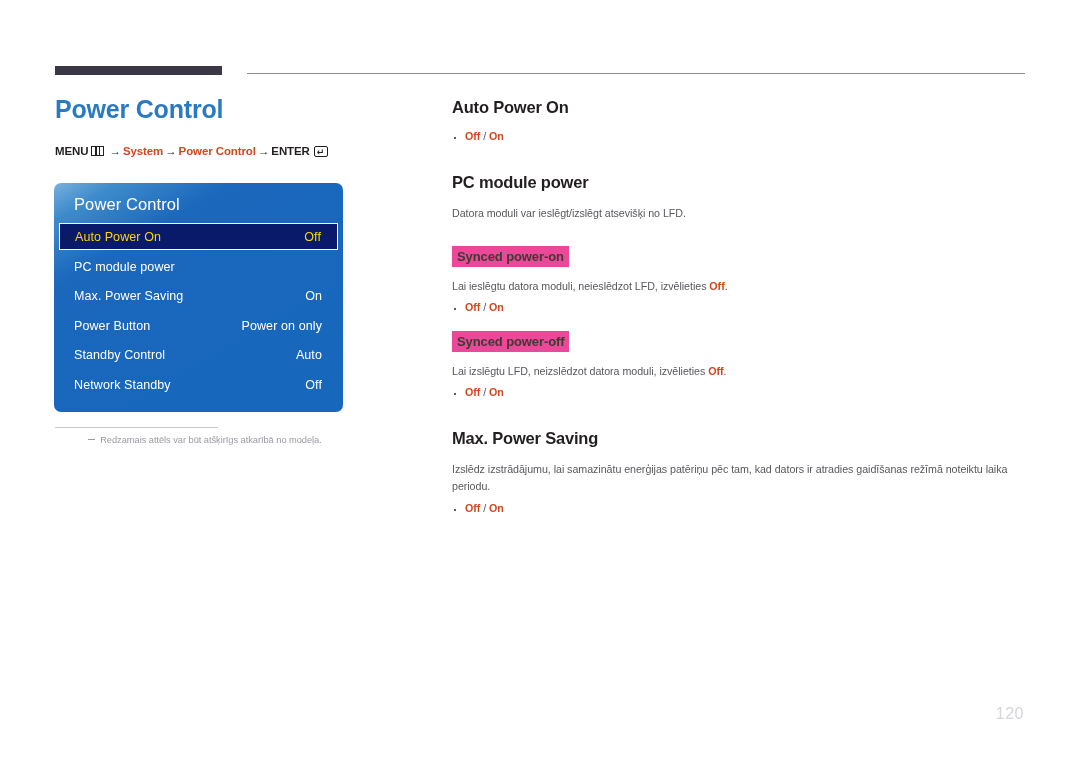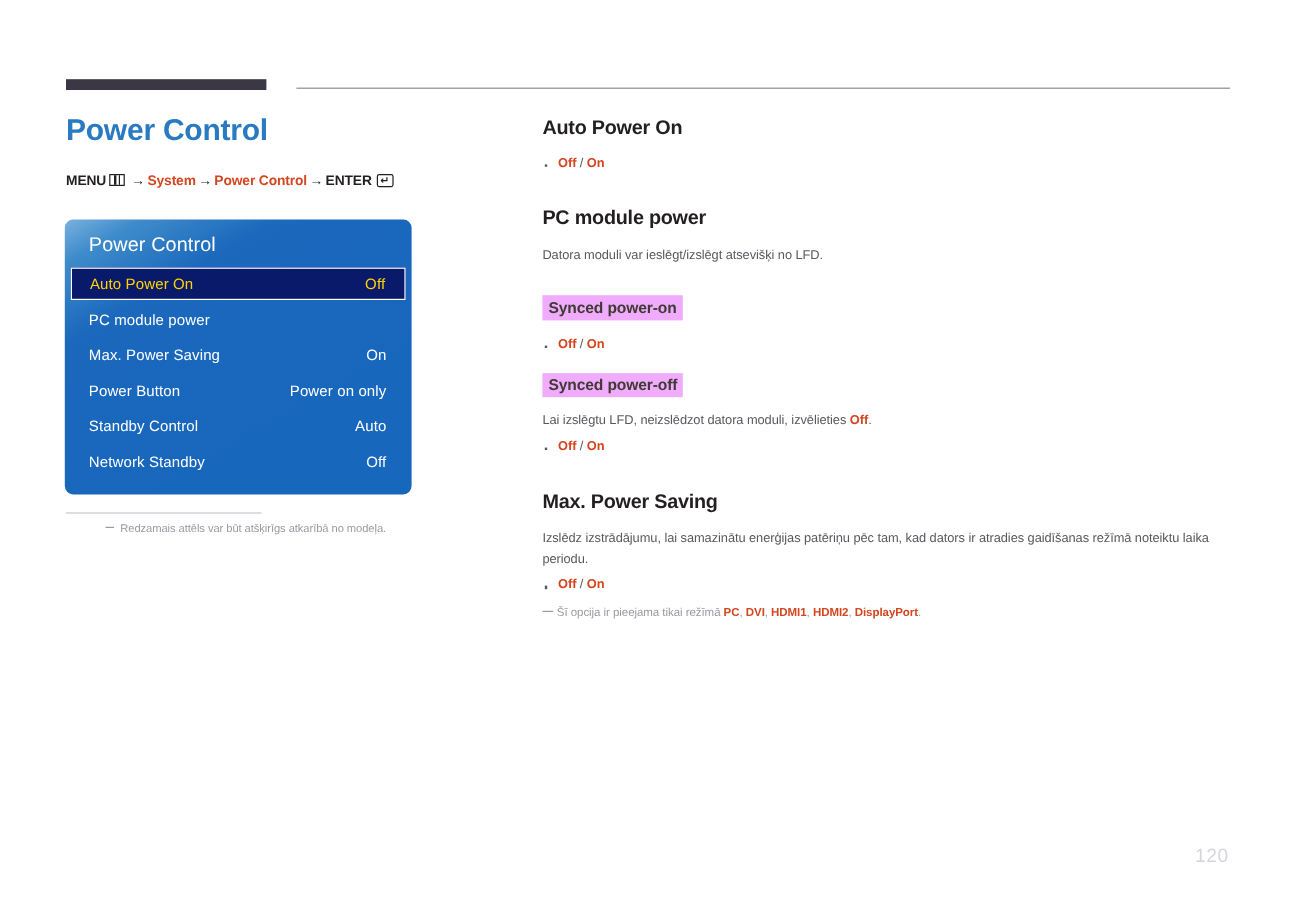--- a/index.html
+++ b/index.html
@@ -225,21 +225,21 @@
     width: 2.2px;
     height: 2.2px;
     background: #58585f;
   }
   .bullet .sep {
     color: #58585f;
     font-weight: normal;
   }
   .sub-h {
     display: inline-block;
-    background: #f0abfc;
+    background: #ec4899;
     color: #3f3a33;
     font-size: 13px;
     font-weight: bold;
     padding: 2.5px 5px 3px 5px;
     margin: 18px 0 11px 0;
     letter-spacing: -0.1px;
   }
   .note-line {
     font-size: 9.6px;
     color: #9a9aa2;
@@ -342,37 +342,37 @@
   <h2 class="sec-h2">Auto Power On</h2>
   <p class="bullet">
     <span>Off</span><span class="sep"> / </span><span>On</span>
   </p>
 
   
   <h2 class="sec-h2 spaced">PC module power</h2>
   <p class="body-p">Datora moduli var ieslēgt/izslēgt atsevišķi no LFD.</p>
 
   <div class="sub-h">Synced power-on</div>
+  <p class="body-p">
+    <span>Lai ieslēgtu datora moduli, neieslēdzot LFD, izvēlieties </span><span class="inline-accent">Off</span><span>.</span>
+  </p>
   <p class="bullet">
     <span>Off</span><span class="sep"> / </span><span>On</span>
   </p>
 
   <div class="sub-h">Synced power-off</div>
   <p class="body-p">
     <span>Lai izslēgtu LFD, neizslēdzot datora moduli, izvēlieties </span><span class="inline-accent">Off</span><span>.</span>
   </p>
   <p class="bullet">
     <span>Off</span><span class="sep"> / </span><span>On</span>
   </p>
 
   
   <h2 class="sec-h2 spaced">Max. Power Saving</h2>
   <p class="body-p">Izslēdz izstrādājumu, lai samazinātu enerģijas patēriņu pēc tam, kad dators ir atradies gaidīšanas režīmā noteiktu laika periodu.</p>
   <p class="bullet">
     <span>Off</span><span class="sep"> / </span><span>On</span>
   </p>
-  <div class="note-line">
-    <span class="dash"></span><span>Šī opcija ir pieejama tikai režīmā </span><span class="accent">PC</span><span>, </span><span class="accent">DVI</span><span>, </span><span class="accent">HDMI1</span><span>, </span><span class="accent">HDMI2</span><span>, </span><span class="accent">DisplayPort</span><span>.</span>
-  </div>
 
 </div>
 
 <div class="page-num">120</div>
 
 </body></html>

